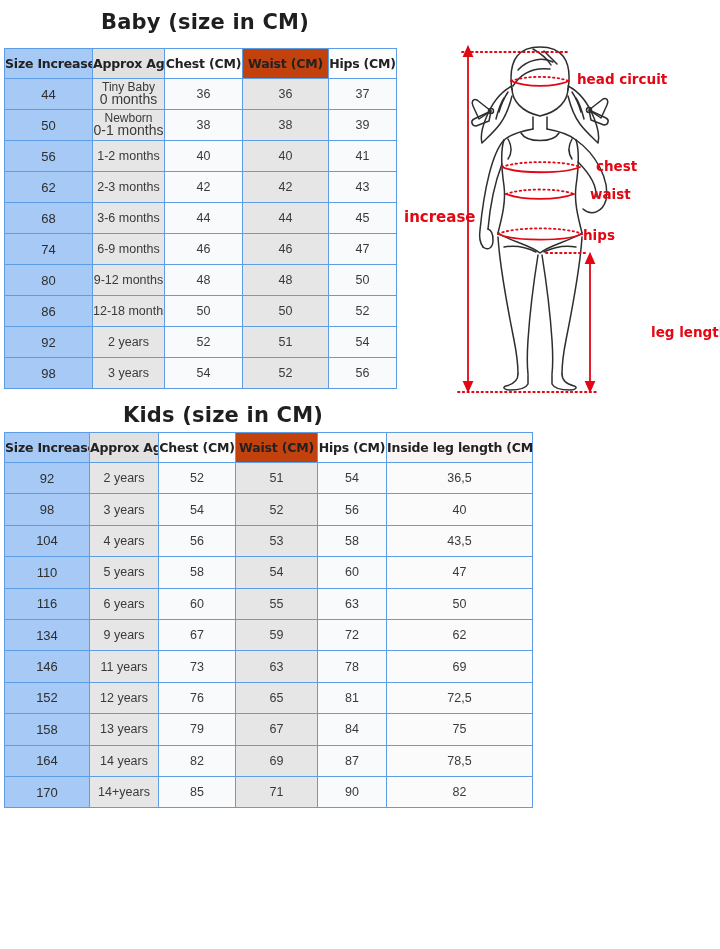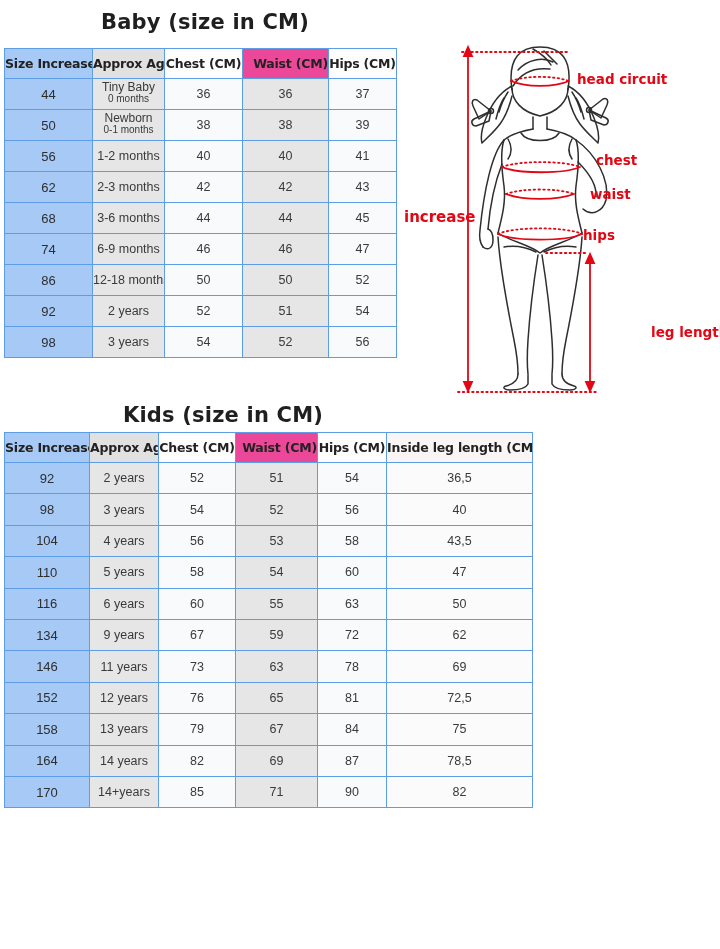--- a/index.html
+++ b/index.html
@@ -28,38 +28,38 @@
   table.baby td { height:31px; }
   table.kids td { height:31.4px; }
   .size-table td { font-size:12.5px; color:#3a3a3a; }
 
   
   .size-table th.c0, .size-table td.c0 { background:#a6c9f6; }
   .size-table th.c1, .size-table td.c1 { background:#e1e1e1; }
   .size-table td.c1 { background:#e6e6e6; }
   .size-table th.c2, .size-table th.c4 { background:#fdfdfd; }
   .size-table td.c2, .size-table td.c4 { background:#f9fafc; }
-  .size-table th.c3 { background:#ec4899;text-align:right; }
+  .size-table th.c3 { background:#c2410c; }
   .size-table td.c3 { background:#e6e6e6; }
   .size-table th.c5 { background:#f8f5f4; }
   .size-table td.c5 { background:#fbfbfb; }
   .size-table td.c0 { font-size:13px; color:#2e2e2e; }
 
   .age-small { display:block; font-size:12px; line-height:10px; color:#3a3a3a; }
-  .age-main  { display:block; font-size:10px; line-height:14px; color:#3a3a3a; }
+  .age-main  { display:block; font-size:14px; line-height:14px; color:#3a3a3a; }
 
   
   .figure { position:absolute; left:400px; top:40px; width:320px; height:366px; }
   .figure svg { position:absolute; left:0; top:0; }
   .fig-label { position:absolute; font-family:"DejaVu Sans", sans-serif;
                font-weight:bold; color:#e30613; font-size:13.5px;
                line-height:17px; white-space:nowrap; }
   .lbl-increase { left:4px;  top:169px; font-size:15px; }
   .lbl-head     { left:177px; top:31px; }
-  .lbl-chest    { left:196px; top:112px; }
+  .lbl-chest    { left:196px; top:118px; }
   .lbl-waist    { left:190px; top:146px; }
   .lbl-hips     { left:183px; top:187px; }
   .lbl-leg      { left:203px; top:284px;margin-left:48px; }
 </style>
 </head>
 <body>
 
 <div class="page">
 
   <div class="title baby-title">Baby (size in CM)</div>
@@ -122,20 +122,27 @@
           <td class="c2">44</td>
           <td class="c3">44</td>
           <td class="c4">45</td>
         </tr>
         <tr>
           <td class="c0">74</td>
           <td class="c1">6-9 months</td>
           <td class="c2">46</td>
           <td class="c3">46</td>
           <td class="c4">47</td>
+        </tr>
+        <tr>
+          <td class="c0">80</td>
+          <td class="c1">9-12 months</td>
+          <td class="c2">48</td>
+          <td class="c3">48</td>
+          <td class="c4">50</td>
         </tr>
         <tr>
           <td class="c0">86</td>
           <td class="c1">12-18 months</td>
           <td class="c2">50</td>
           <td class="c3">50</td>
           <td class="c4">52</td>
         </tr>
         <tr>
           <td class="c0">92</td>

